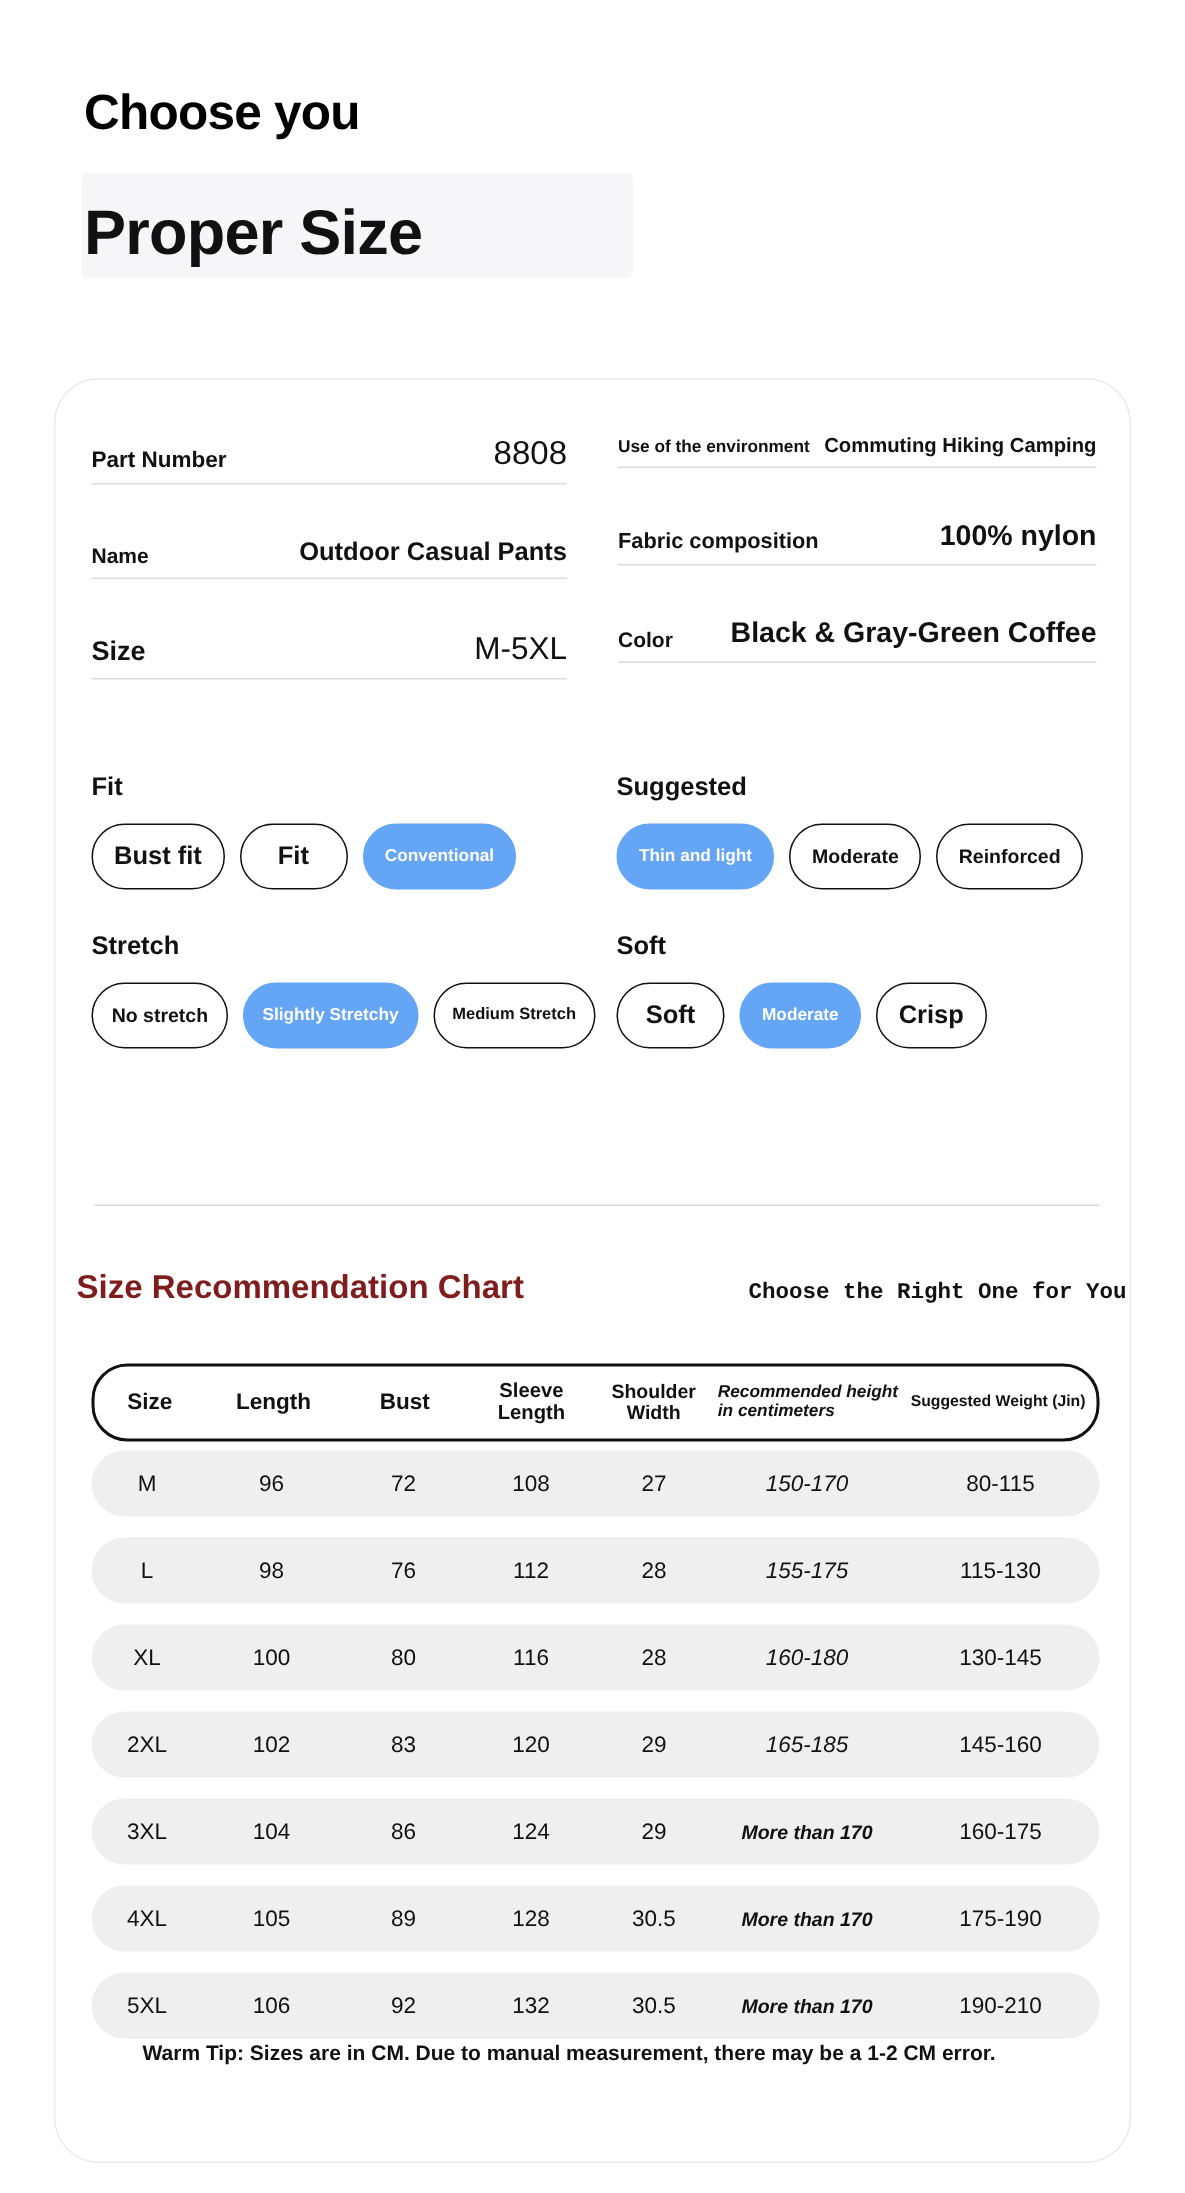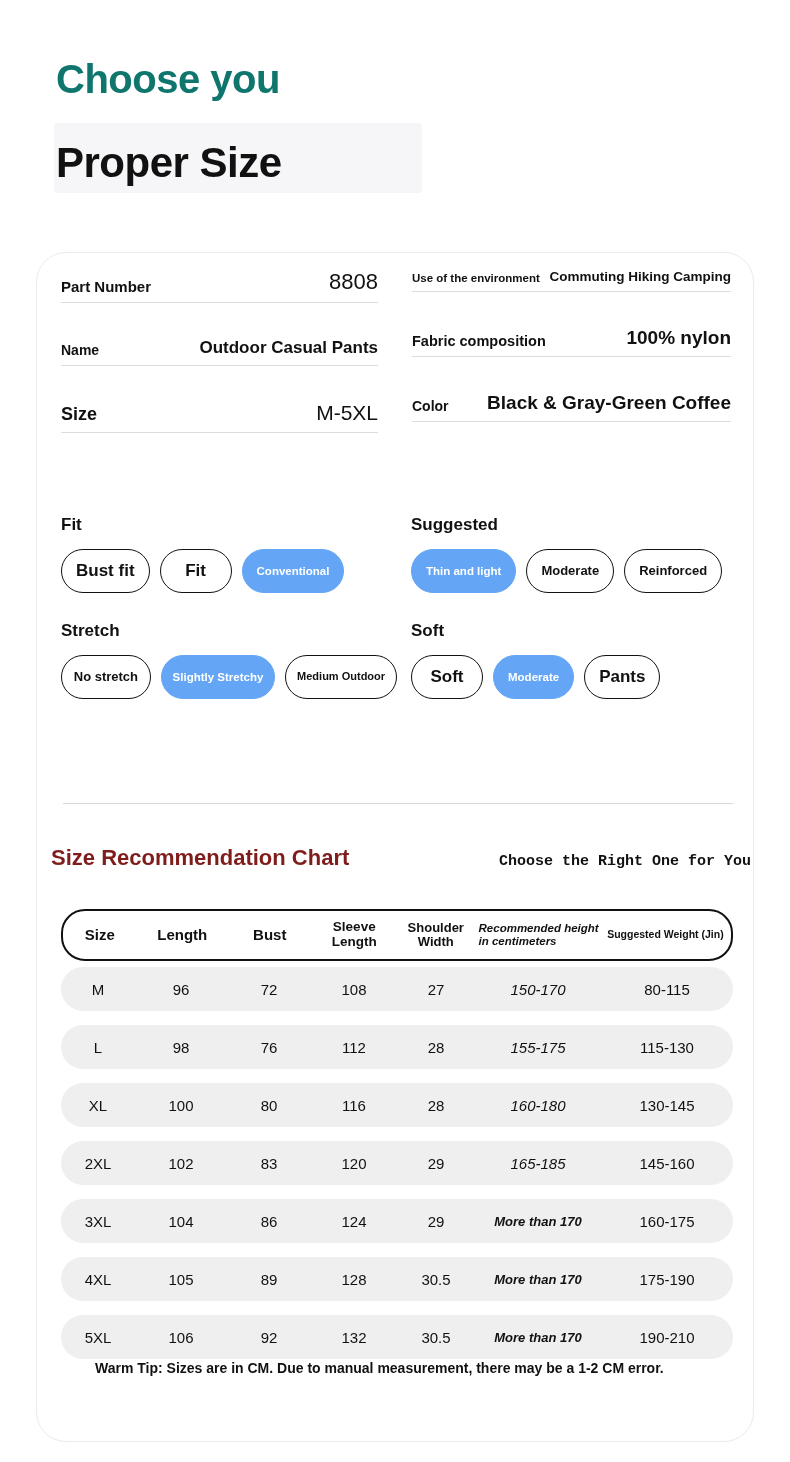--- a/index.html
+++ b/index.html
@@ -19,24 +19,24 @@
   }
 
   
   .header {
     position: absolute;
     left: 56px;
     top: 55px;
     width: 680px;
   }
   .header-line1 {
-    font-size: 40px;
+    font-size: 33px;
     font-weight: bold;
     letter-spacing: -0.5px;
-    color: #0f766e;
+    color: #000000;
     line-height: 1.2;
   }
   .header-line2-wrap {
     margin-top: 38px;
     position: relative;
     display: inline-block;
   }
   .header-line2-bg {
     position: absolute;
     left: -2px;
@@ -66,21 +66,21 @@
     height: 1190px;
     background: #ffffff;
     border: 1px solid #ebebeb;
     border-radius: 30px;
   }
 
   
   .specs {
     position: absolute;
     left: 24px;
-    top: 16px;
+    top: 36px;
     width: 670px;
   }
   .spec-grid {
     display: flex;
     gap: 0px;
   }
   .spec-col { width: 335px; }
   .spec-col.left { padding-right: 18px; }
   .spec-col.right { padding-left: 16px; }
 
@@ -310,29 +310,29 @@
           </div>
         </div>
       </div>
 
       <div class="attr-row second">
         <div class="attr-group">
           <div class="attr-title">Stretch</div>
           <div class="pill-row">
             <div class="pill med">No stretch</div>
             <div class="pill active two-line">Slightly Stretchy</div>
-            <div class="pill small">Medium Outdoor</div>
+            <div class="pill small">Medium Stretch</div>
           </div>
         </div>
         <div class="attr-group right">
           <div class="attr-title">Soft</div>
           <div class="pill-row">
             <div class="pill">Soft</div>
             <div class="pill active">Moderate</div>
-            <div class="pill">Pants</div>
+            <div class="pill">Crisp</div>
           </div>
         </div>
       </div>
     </div>
 
     <div class="divider"></div>
 
     <div class="chart-head">
       <div class="chart-title">Size Recommendation Chart</div>
       <div class="chart-sub">Choose the Right One for You</div>

